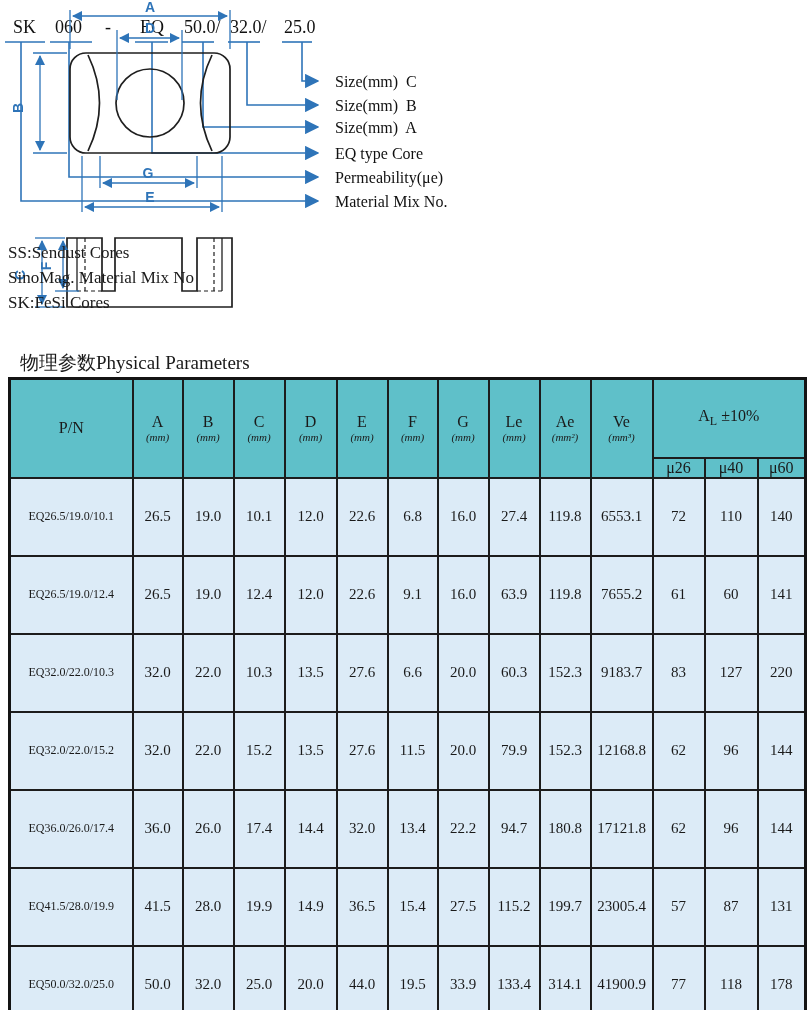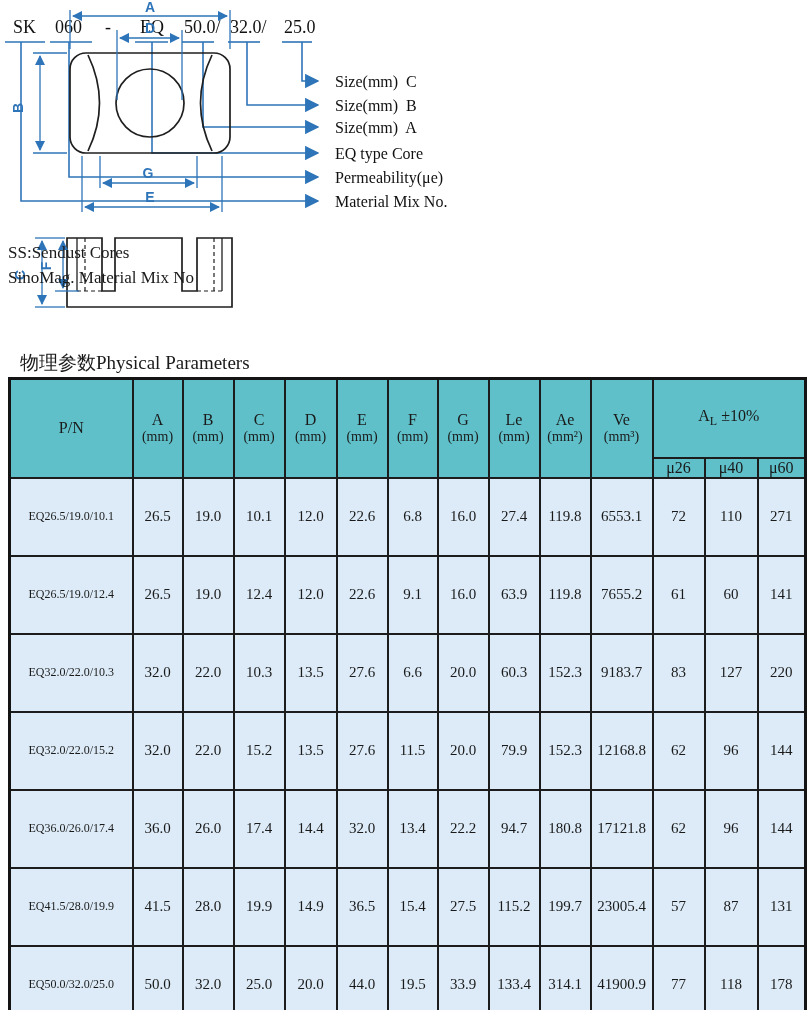--- a/index.html
+++ b/index.html
@@ -14,21 +14,21 @@
   .notes { position:absolute; left:8px; top:240px; font-size:17px; line-height:25px; }
   .section-title { position:absolute; left:20px; top:350px; font-size:19px; }
 
   .param-table { position:absolute; left:8px; top:377px; border-collapse:collapse; table-layout:fixed; }
   .param-table th, .param-table td {
     border:2px solid #1c1c1c; text-align:center; vertical-align:middle;
     font-weight:normal; padding:0 2px;
   }
   .param-table { border:3px solid #141414; }
   .param-table thead th { background:#5fc0c9; font-size:16px; }
-  .param-table thead .unit { font-size:14px; }
+  .param-table thead .unit { font-size:11px;font-style:italic; }
   .param-table tbody td { background:#dcebf7; font-size:15px; height:78px; }
   .param-table tbody td.pn { font-size:12px; }
   .al-head { font-size:18px; }
   .al-head sub { font-size:12px; }
   .mu-row th { height:19px; font-size:16px; }
   .main-head { height:79px; }
   .svg-label { font-family:"Liberation Serif","DejaVu Serif",serif; }
   .dim-letter { font-family:"Liberation Sans","DejaVu Sans",sans-serif; font-weight:bold; }
 </style>
 </head>
@@ -150,20 +150,21 @@
 
     <g class="dim-letter" font-size="14" fill="#2e74b8" text-anchor="middle">
       <text x="580" y="275" transform="rotate(-90 580 275)">C</text>
       <text x="606" y="266" transform="rotate(-90 606 266)">F</text>
     </g>
   </svg>
 
   <div class="notes">
     <div>SS:Sendust Cores</div>
     <div>SinoMag. Material Mix No</div>
+    <div>SK:FeSi Cores</div>
   </div>
 
   <div class="section-title">物理参数Physical Parameters</div>
 
   <table class="param-table">
     <colgroup>
       <col style="width:123px">
         <col style="width:50px">
         <col style="width:51px">
         <col style="width:51px">
@@ -239,21 +240,21 @@
           <td>10.1</td>
           <td>12.0</td>
           <td>22.6</td>
           <td>6.8</td>
           <td>16.0</td>
           <td>27.4</td>
           <td>119.8</td>
           <td>6553.1</td>
           <td>72</td>
           <td>110</td>
-          <td>271</td>
+          <td>140</td>
         </tr>
         <tr>
           <td class="pn">EQ26.5/19.0/12.4</td>
           <td>26.5</td>
           <td>19.0</td>
           <td>12.4</td>
           <td>12.0</td>
           <td>22.6</td>
           <td>9.1</td>
           <td>16.0</td>

